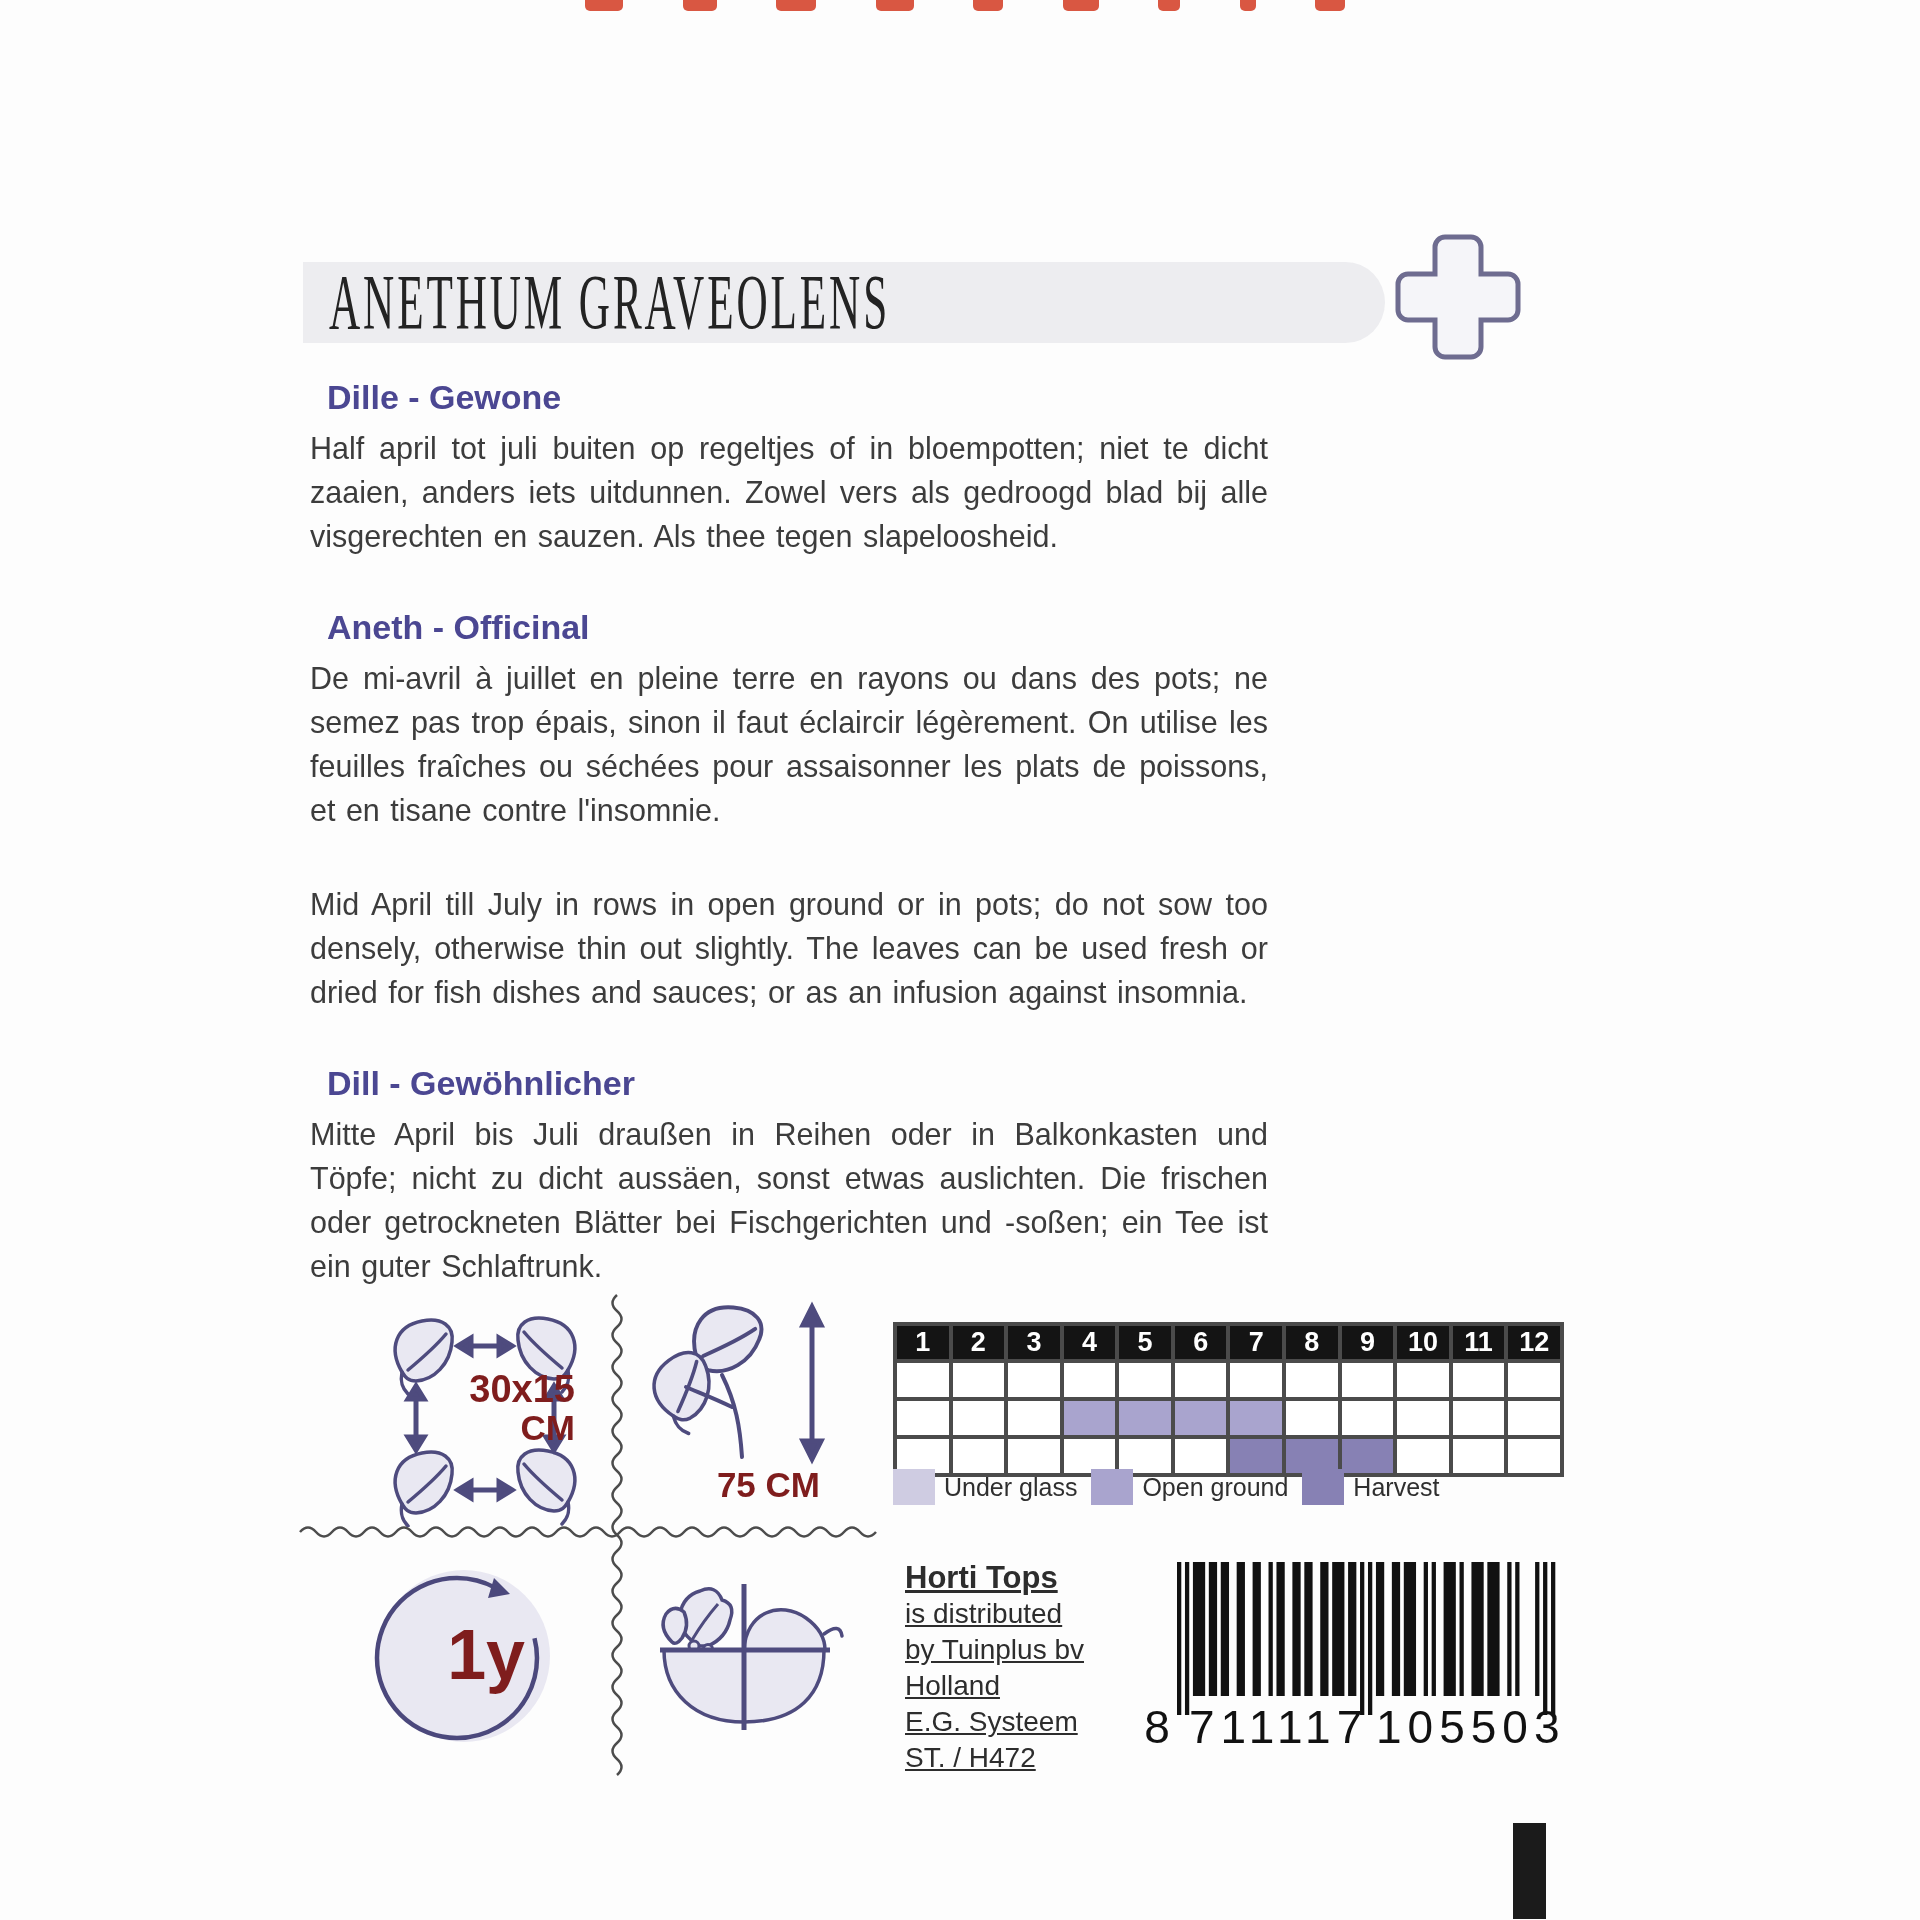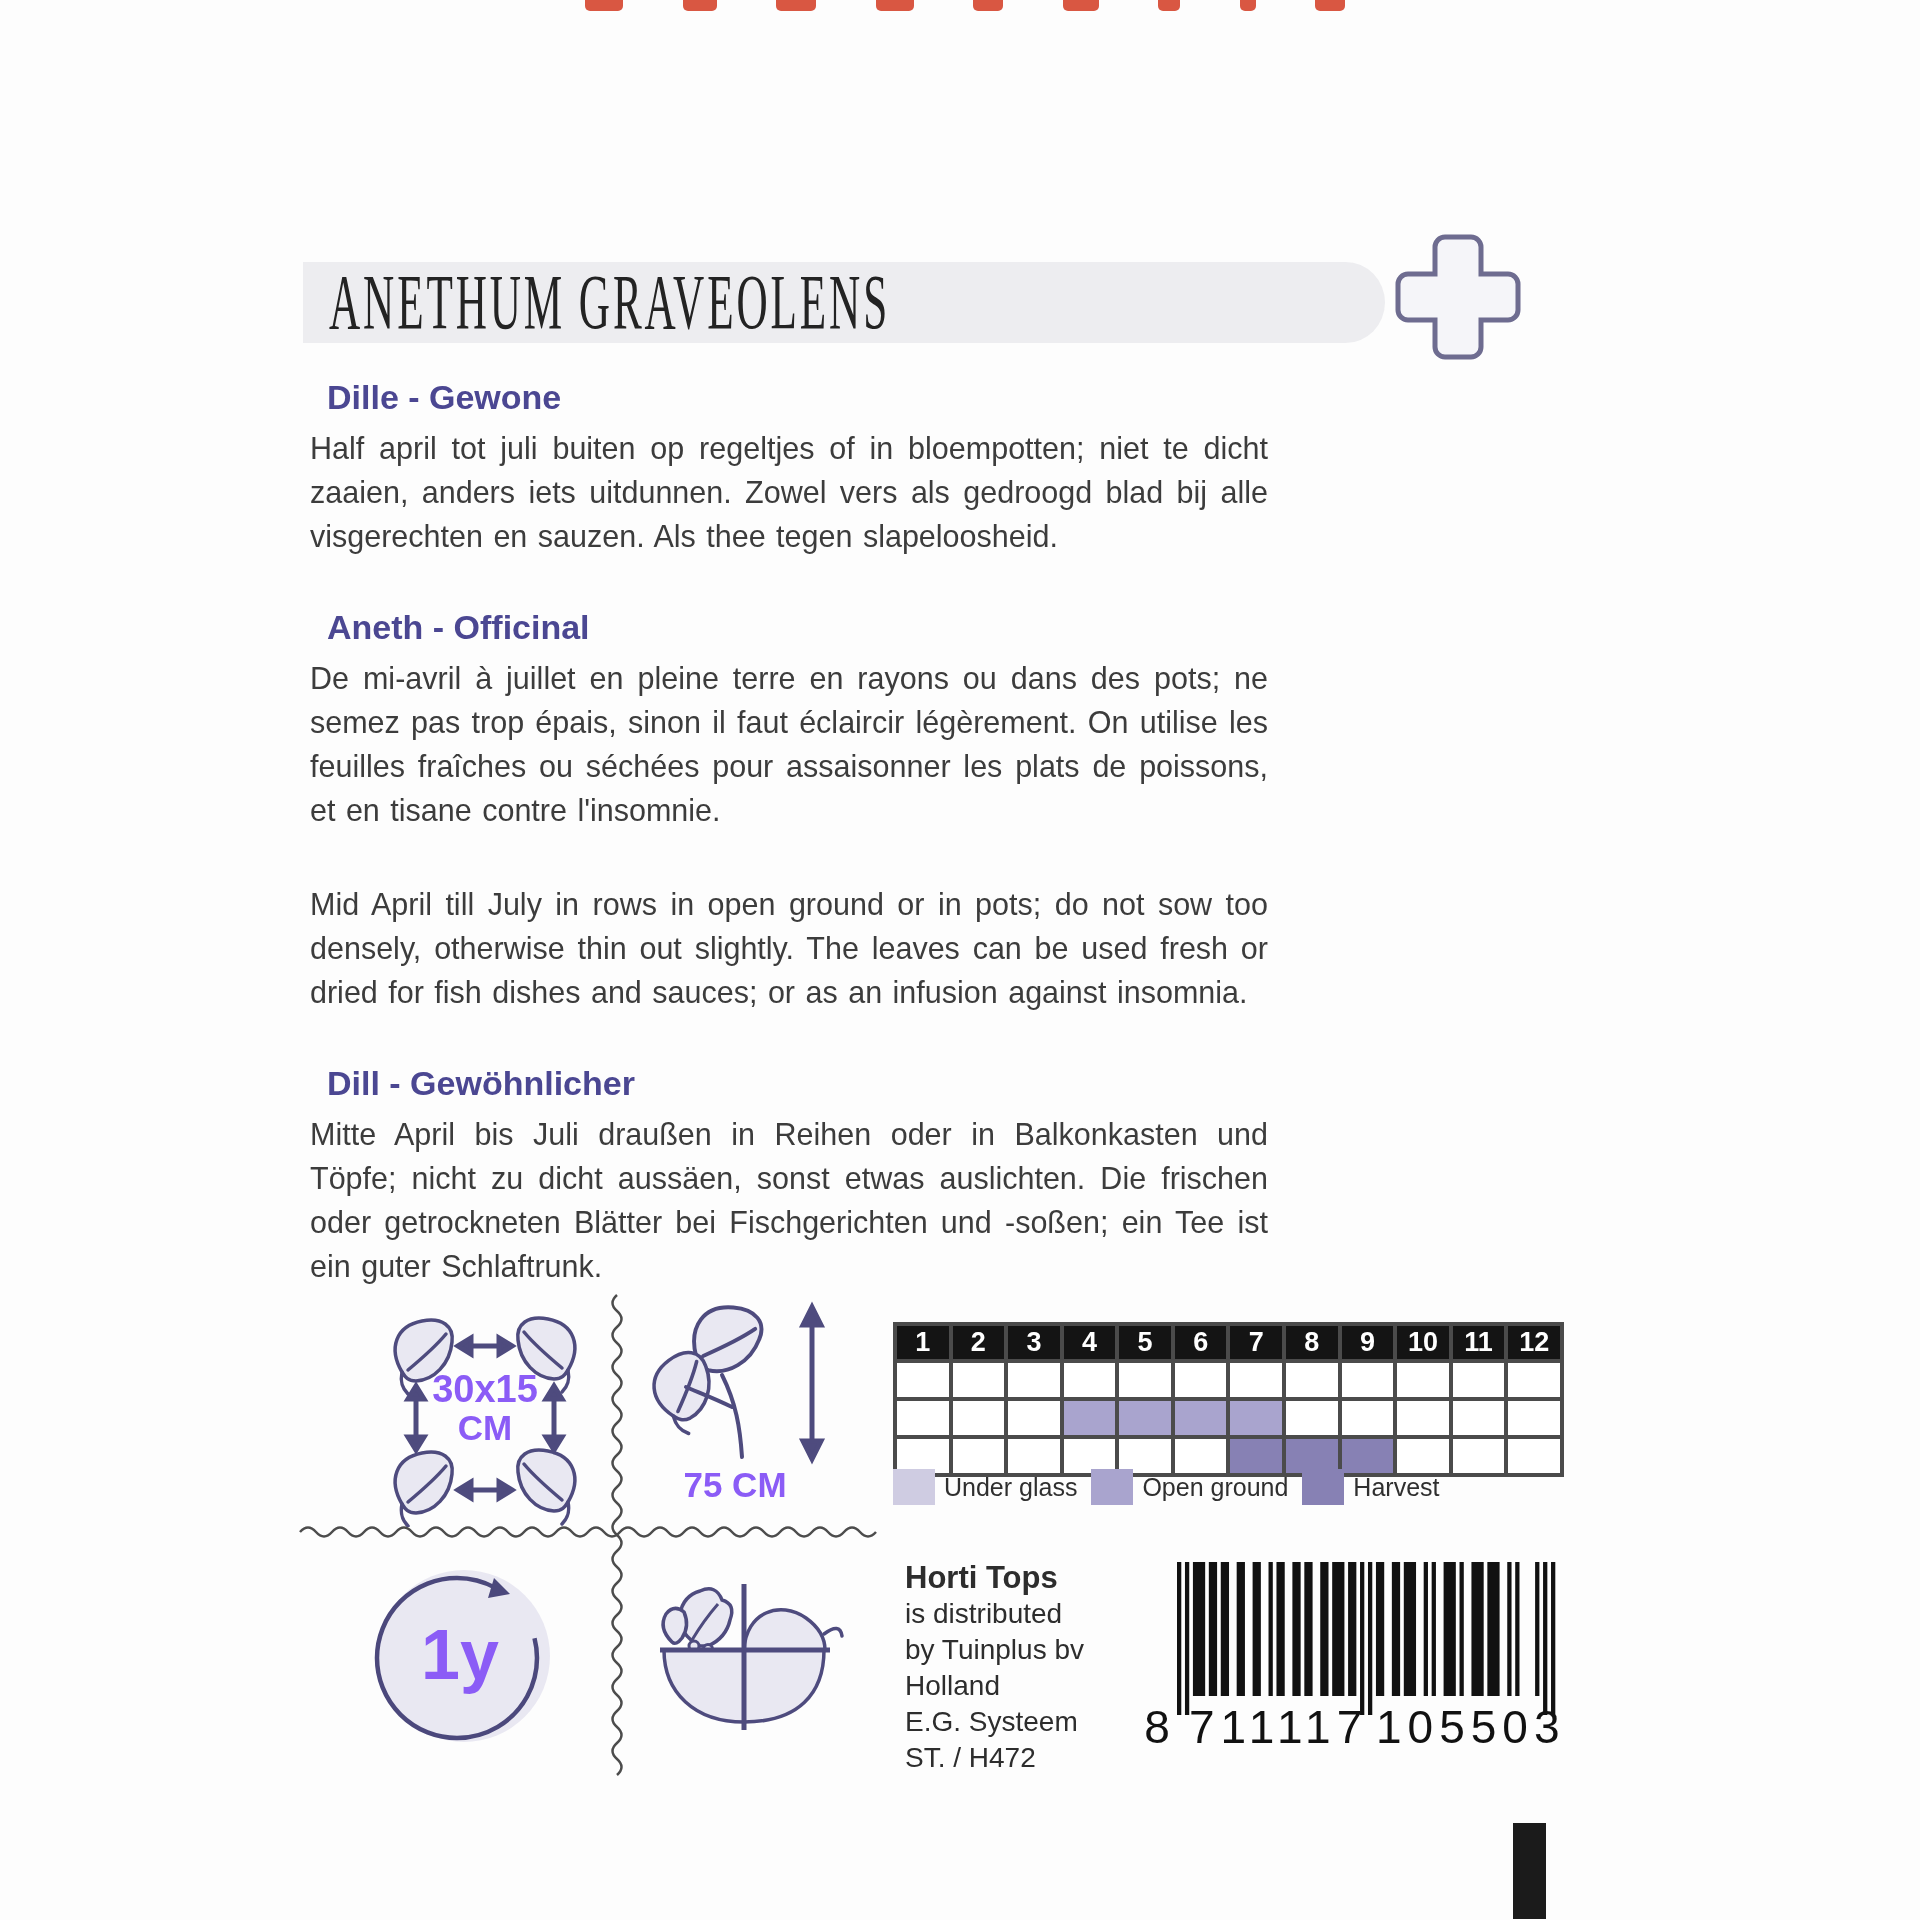--- a/index.html
+++ b/index.html
@@ -19,40 +19,40 @@
 
   .plus{position:absolute;left:1394px;top:233px;}
 
   
   .content{position:absolute;left:310px;top:378px;width:958px;}
   .sec h2{margin:0 0 9px 17px;font-size:34px;font-weight:bold;color:#4b4792;}
   .sec p{margin:0 0 50px 0;font-size:30.5px;line-height:44px;color:#3c3c3c;
          text-align:justify;word-spacing:2px;}
 
   
-  .pictolabel{position:absolute;font-weight:bold;color:#8b5cf6;text-align:center;}
+  .pictolabel{position:absolute;font-weight:bold;color:#7f1d1d;text-align:right;}
   .lab-sp1{left:395px;top:1368px;width:180px;font-size:38px;}
   .lab-sp2{left:395px;top:1408px;width:180px;font-size:35px;}
   .lab-h {left:650px;top:1465px;width:170px;font-size:35px;}
   .lab-1y{left:395px;top:1615px;width:130px;font-size:70px;}
 
   
   .cal{position:absolute;left:893px;top:1322px;width:667px;display:grid;
        grid-template-columns:repeat(12,1fr);border:2px solid #4b4b4b;background:#fff;}
   .cal .h{background:#141414;color:#fff;font-weight:bold;font-size:27px;height:33px;
           display:flex;align-items:center;justify-content:center;border:2px solid #4b4b4b;}
   .cal .c{height:34px;border:2px solid #4b4b4b;background:#fff;}
 
   .legend{position:absolute;left:893px;top:1469px;display:flex;align-items:center;
           font-size:25px;color:#2f2f2f;justify-content:space-between;}
   .legend .sw{width:42px;height:36px;margin-right:9px;flex:0 0 auto;}
   .legend .lb{margin-right:14px;white-space:nowrap;}
 
   
-  .dist{position:absolute;left:905px;top:1560px;font-size:28px;line-height:36px;color:#2d2d2d;}
+  .dist{position:absolute;left:905px;top:1560px;font-size:28px;line-height:36px;color:#2d2d2d;text-decoration:underline;}
   .dist .d0{font-weight:bold;font-size:31px;}
 
   
   .barcode{position:absolute;left:1135px;top:1562px;width:430px;height:200px;}
   .bc-d{position:absolute;top:138px;font-size:46px;color:#111;text-align:center;}
   .bc-first{left:2px;width:40px;}
   .bc-left{left:54px;width:167px;letter-spacing:6px;}
   .bc-right{left:241px;width:167px;letter-spacing:6px;}
 
   .corner-mark{position:absolute;left:1513px;top:1823px;width:33px;height:96px;background:#1b1b1b;}

